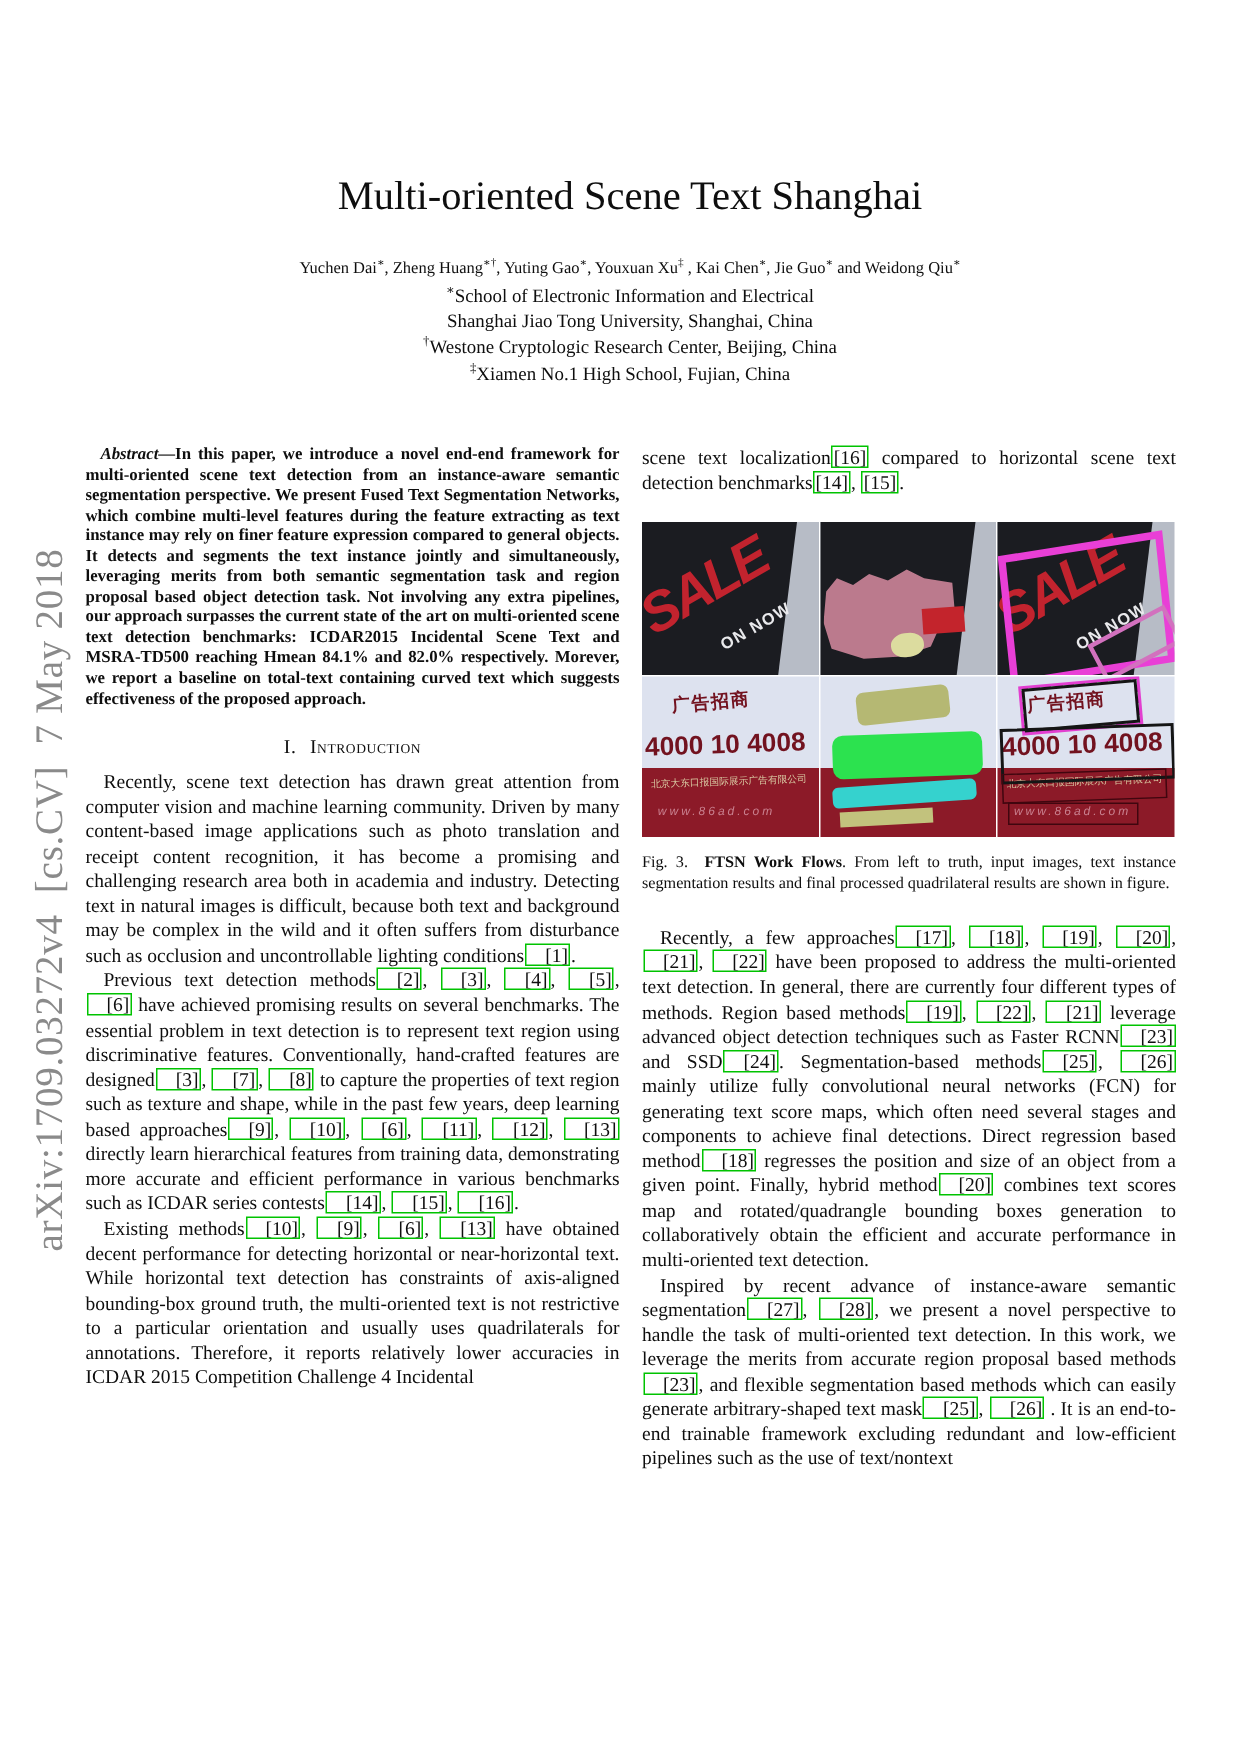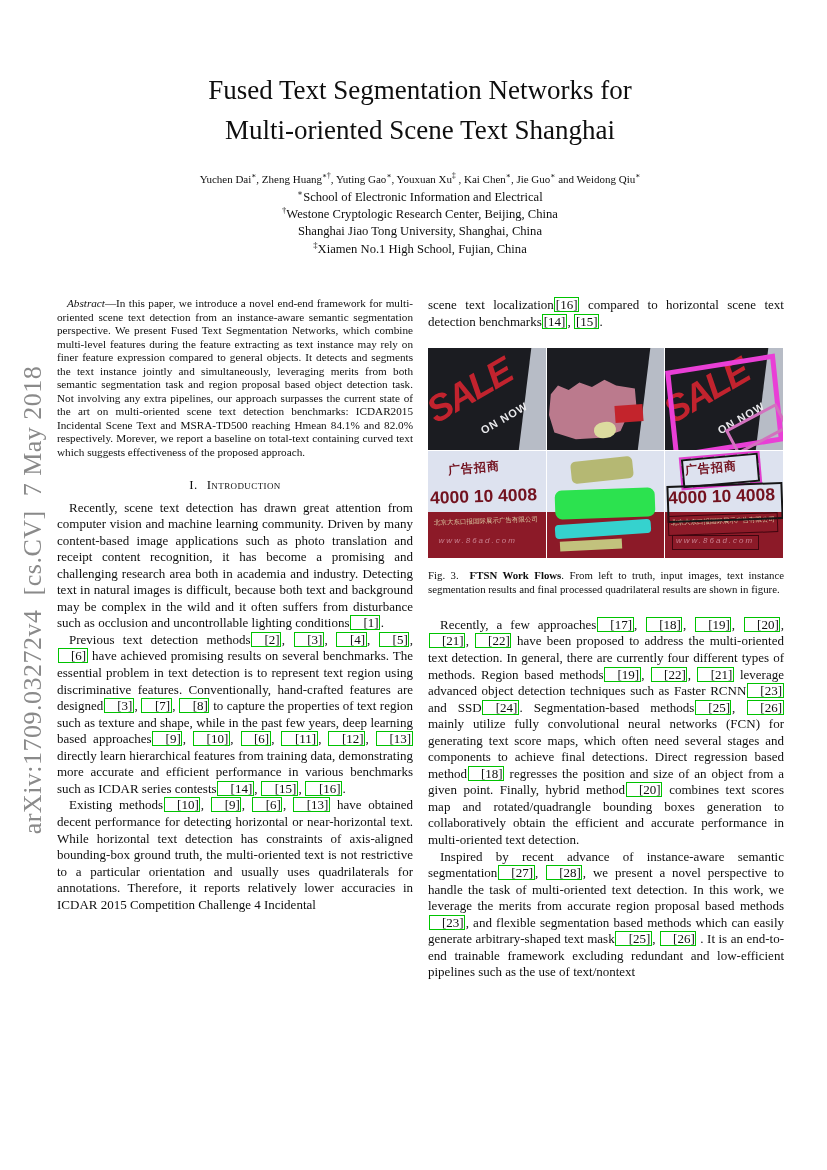--- a/index.html
+++ b/index.html
@@ -17,21 +17,21 @@
   .authors sup,.affil sup{font-size:68%;line-height:0;}
   .affils{margin-top:4px;}
   .affil{font-size:12.6px;line-height:17.2px;}
 
   
   .cols{position:absolute;top:297px;left:57px;width:727px;display:flex;gap:15px;}
   .col{width:356px;}
   p{margin:0;}
   .body-par{font-size:13px;line-height:16.55px;text-align:justify;text-indent:12px;}
   .noindent{text-indent:0;}
-  .abstract{font-size:11.2px;line-height:13.55px;font-weight:normal;text-align:justify;text-indent:10px;}
+  .abstract{font-size:11.2px;line-height:13.55px;font-weight:bold;text-align:justify;text-indent:10px;}
   .abs-label{font-style:italic;}
   .sec-head{margin:17px 0 7px 0;text-align:center;font-size:13px;font-weight:normal;letter-spacing:0.4px;}
   .sec-head .sc{font-variant:small-caps;margin-left:9px;}
   .cite{border:1px solid #00c300;line-height:1;display:inline-block;padding:0 0.5px;margin:0 0.5px;}
 
   
   figure{margin:18px 0 0 0;width:356px;}
   .fig-grid{width:355px;background:#ffffff;display:flex;flex-direction:column;gap:1px;}
   .fig-row{display:flex;gap:1px;}
   .cell{position:relative;overflow:hidden;flex:1;}
@@ -77,28 +77,28 @@
 </style>
 </head>
 <body>
 
 <div class="page">
 
   <div class="stamp">arXiv:1709.03272v4  [cs.CV]  7 May 2018</div>
 
   <div class="head">
     <h1 class="title">
-      <span>Fused Text Segmentation Networks for</span><br>
+      <br>
       <span>Multi-oriented Scene Text Shanghai</span>
     </h1>
     <div class="authors">Yuchen Dai<sup>∗</sup>, Zheng Huang<sup>∗†</sup>, Yuting Gao<sup>∗</sup>, Youxuan Xu<sup>‡</sup> , Kai Chen<sup>∗</sup>, Jie Guo<sup>∗</sup> and Weidong Qiu<sup>∗</sup></div>
     <div class="affils">
       <div class="affil"><sup>∗</sup>School of Electronic Information and Electrical</div>
+      <div class="affil">Shanghai Jiao Tong University, Shanghai, China</div>
       <div class="affil"><sup>†</sup>Westone Cryptologic Research Center, Beijing, China</div>
-      <div class="affil">Shanghai Jiao Tong University, Shanghai, China</div>
       <div class="affil"><sup>‡</sup>Xiamen No.1 High School, Fujian, China</div>
     </div>
   </div>
 
   <div class="cols">
 
     <div class="col">
       <p class="abstract"><span class="abs-label">Abstract</span><span>—In this paper, we introduce a novel end-end framework for multi-oriented scene text detection from an instance-aware semantic segmentation perspective. We present Fused Text Segmentation Networks, which combine multi-level features during the feature extracting as text instance may rely on finer feature expression compared to general objects. It detects and segments the text instance jointly and simultaneously, leveraging merits from both semantic segmentation task and region proposal based object detection task. Not involving any extra pipelines, our approach surpasses the current state of the art on multi-oriented scene text detection benchmarks: ICDAR2015 Incidental Scene Text and MSRA-TD500 reaching Hmean 84.1% and 82.0% respectively. Morever, we report a baseline on total-text containing curved text which suggests effectiveness of the proposed approach.</span></p>
       <h2 class="sec-head"><span>I.</span><span class="sc">Introduction</span></h2>
       <p class="body-par">Recently, scene text detection has drawn great attention from computer vision and machine learning community. Driven by many content-based image applications such as photo translation and receipt content recognition, it has become a promising and challenging research area both in academia and industry. Detecting text in natural images is difficult, because both text and background may be complex in the wild and it often suffers from disturbance such as occlusion and uncontrollable lighting conditions<span class="cite">[1]</span>.</p>

